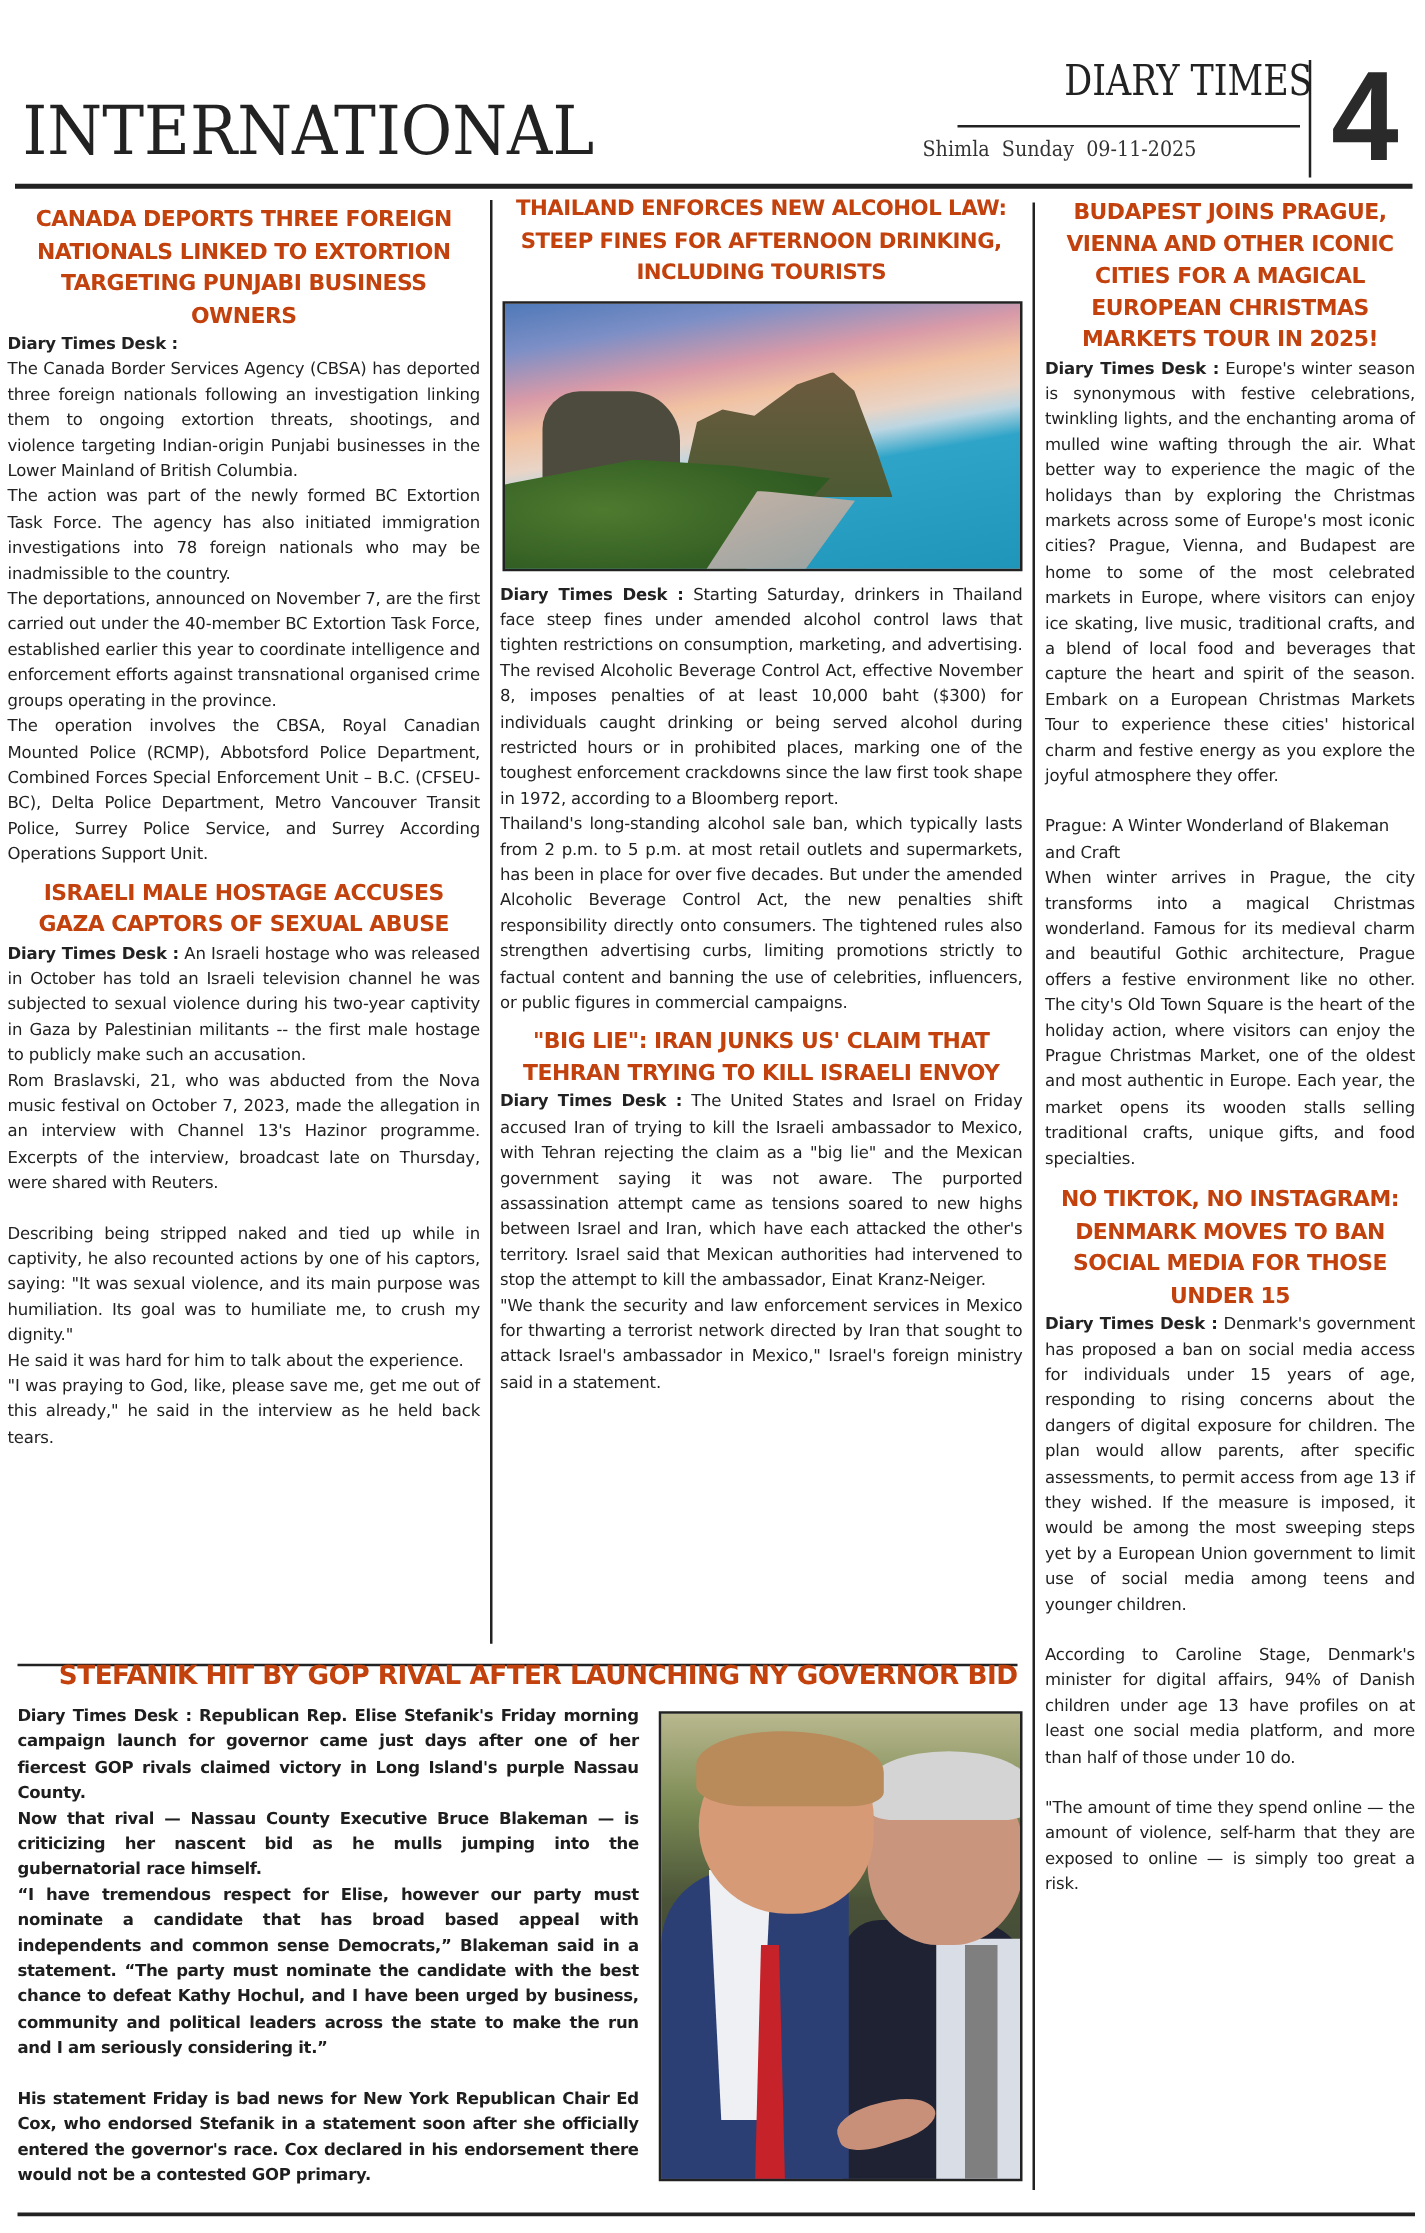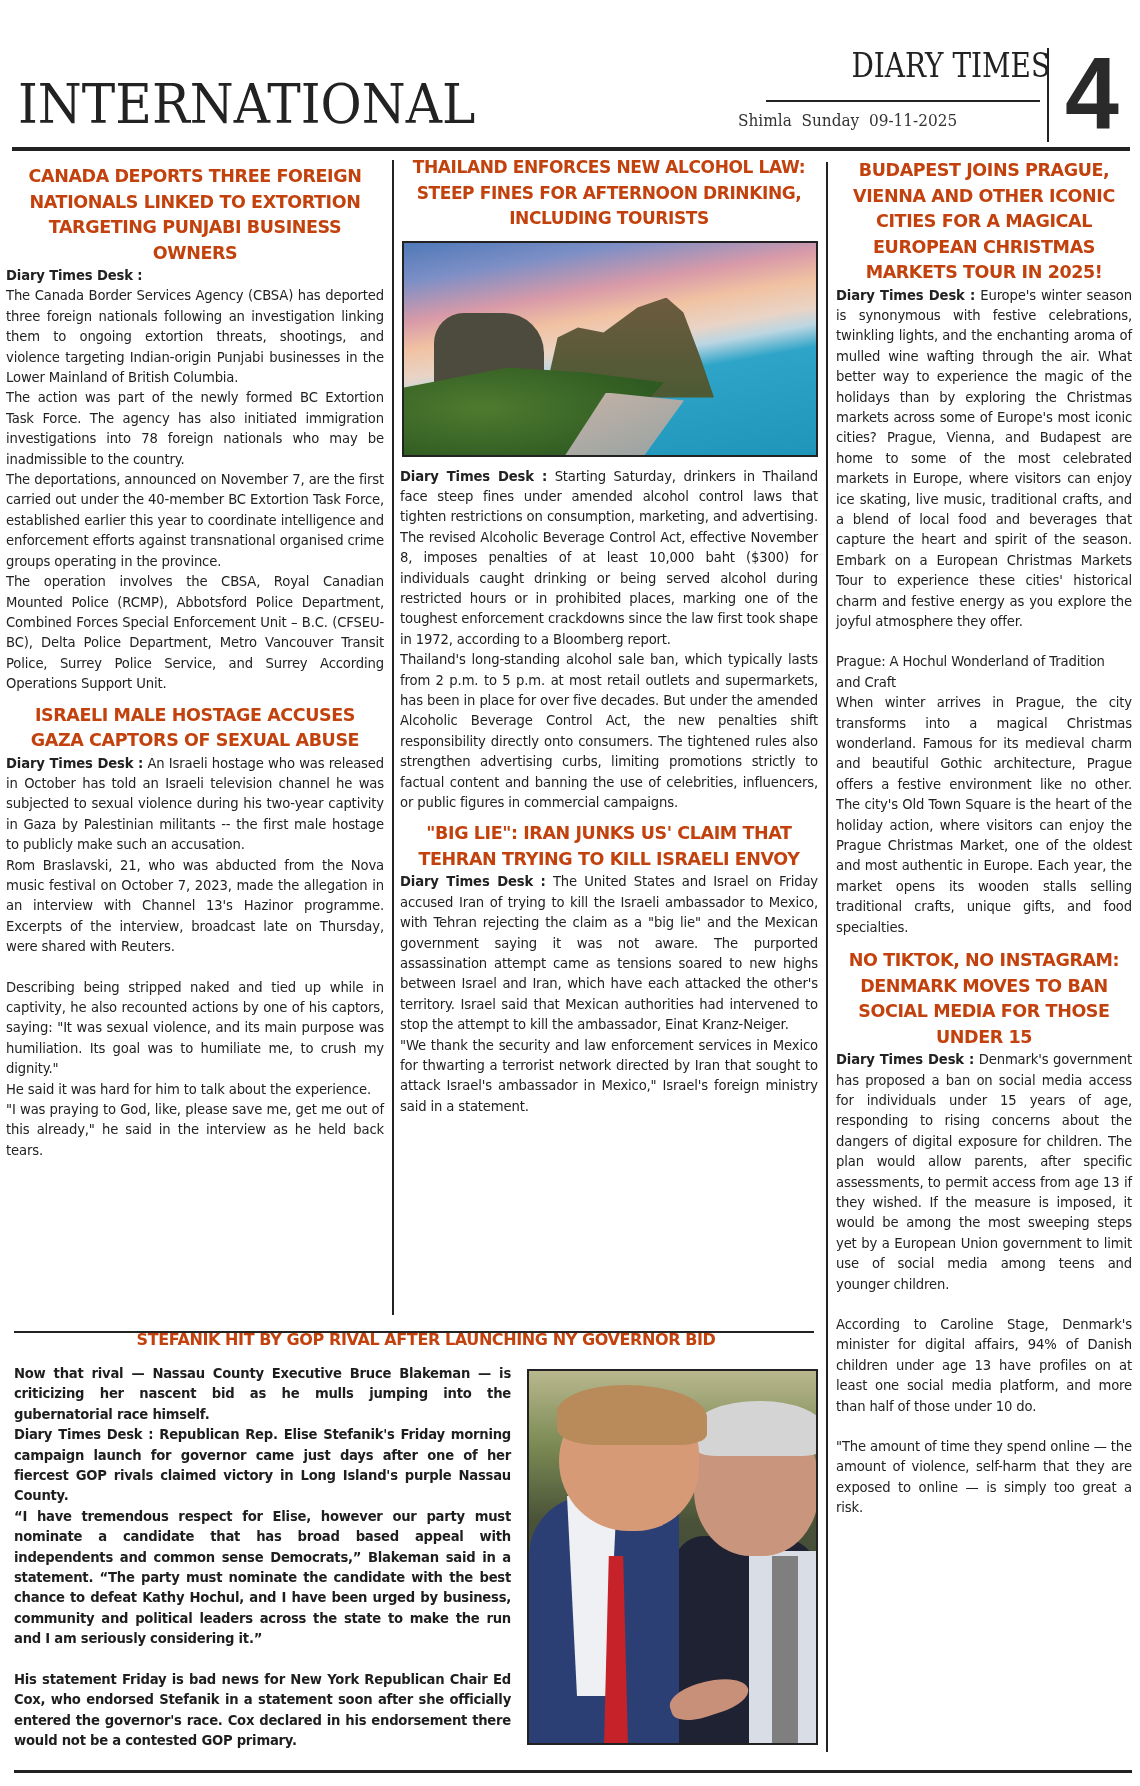--- a/index.html
+++ b/index.html
@@ -72,21 +72,21 @@
   .photo-thai .beach { position:absolute; left:150px; top:150px; width:130px; height:80px;
     background: linear-gradient(160deg,#c7b3a6,#8fa0a2); clip-path: polygon(40% 0, 100% 10%, 60% 100%, 0 100%); }
 
   
   #col3 { left: 836px; top: 158px; width: 296px; }
   #col3 .h1 { font-size: 17.5px; line-height: 25.5px; padding: 0 2px; }
   #col3 .h2 { font-size: 17.5px; line-height: 25.5px; margin-top: 10px; padding: 0 2px; }
 
   
   #bottom { left: 14px; top: 1328px; width: 800px; }
-  #bottom .h1 { font-size: 16px; line-height: 24px; text-align: center; padding-left: 24px; }
+  #bottom .h1 { font-size: 21px; line-height: 24px; text-align: right; padding-left: 24px; }
   .bottom-text {
     position: absolute; left: 14px; top: 1364px; width: 497px;
     font-family: "DejaVu Sans", sans-serif; font-weight: bold; font-size: 13.2px; line-height: 20.4px;
     text-align: justify; color: #1e1e1e; letter-spacing: -0.25px;
   }
   .bottom-text p.gap { margin-top: 20px; }
   .photo-politics {
     position: absolute; left: 527px; top: 1369px; width: 291px; height: 376px; border: 2px solid #222; overflow: hidden;
     background: linear-gradient(180deg, #b9b88e 0%, #7b8a54 20%, #4a5338 40%, #2a2d34 100%);
   }
@@ -164,41 +164,41 @@
       <p>"We thank the security and law enforcement services in Mexico for thwarting a terrorist network directed by Iran that sought to attack Israel's ambassador in Mexico," Israel's foreign ministry said in a statement.</p>
     </div>
   </article>
 </div>
 
 <div class="col" id="col3">
   <article>
     <h2 class="headline h1">BUDAPEST JOINS PRAGUE, VIENNA AND OTHER ICONIC CITIES FOR A MAGICAL EUROPEAN CHRISTMAS MARKETS TOUR IN 2025!</h2>
     <div class="body-text">
       <p><span class="desk">Diary Times Desk :</span> <span>Europe's winter season is synonymous with festive celebrations, twinkling lights, and the enchanting aroma of mulled wine wafting through the air. What better way to experience the magic of the holidays than by exploring the Christmas markets across some of Europe's most iconic cities? Prague, Vienna, and Budapest are home to some of the most celebrated markets in Europe, where visitors can enjoy ice skating, live music, traditional crafts, and a blend of local food and beverages that capture the heart and spirit of the season. Embark on a European Christmas Markets Tour to experience these cities' historical charm and festive energy as you explore the joyful atmosphere they offer.</span></p>
-      <p class="gap" style="text-align:left;">Prague: A Hochul Wonderland of Tradition and Craft</p>
+      <p class="gap" style="text-align:left;">Prague: A Winter Wonderland of Blakeman and Craft</p>
       <p>When winter arrives in Prague, the city transforms into a magical Christmas wonderland. Famous for its medieval charm and beautiful Gothic architecture, Prague offers a festive environment like no other. The city's Old Town Square is the heart of the holiday action, where visitors can enjoy the Prague Christmas Market, one of the oldest and most authentic in Europe. Each year, the market opens its wooden stalls selling traditional crafts, unique gifts, and food specialties.</p>
     </div>
   </article>
 
   <article>
     <h2 class="headline h2">NO TIKTOK, NO INSTAGRAM: DENMARK MOVES TO BAN SOCIAL MEDIA FOR THOSE UNDER 15</h2>
     <div class="body-text">
       <p><span class="desk">Diary Times Desk :</span> <span>Denmark's government has proposed a ban on social media access for individuals under 15 years of age, responding to rising concerns about the dangers of digital exposure for children. The plan would allow parents, after specific assessments, to permit access from age 13 if they wished. If the measure is imposed, it would be among the most sweeping steps yet by a European Union government to limit use of social media among teens and younger children.</span></p>
       <p class="gap">According to Caroline Stage, Denmark's minister for digital affairs, 94% of Danish children under age 13 have profiles on at least one social media platform, and more than half of those under 10 do.</p>
       <p class="gap">"The amount of time they spend online — the amount of violence, self-harm that they are exposed to online — is simply too great a risk.</p>
     </div>
   </article>
 </div>
 
 <div class="col" id="bottom">
   <h2 class="headline h1">STEFANIK HIT BY GOP RIVAL AFTER LAUNCHING NY GOVERNOR BID</h2>
 </div>
 <div class="bottom-text">
+  <p><span>Diary Times Desk :</span> <span>Republican Rep. Elise Stefanik's Friday morning campaign launch for governor came just days after one of her fiercest GOP rivals claimed victory in Long Island's purple Nassau County.</span></p>
   <p>Now that rival — Nassau County Executive Bruce Blakeman — is criticizing her nascent bid as he mulls jumping into the gubernatorial race himself.</p>
-  <p><span>Diary Times Desk :</span> <span>Republican Rep. Elise Stefanik's Friday morning campaign launch for governor came just days after one of her fiercest GOP rivals claimed victory in Long Island's purple Nassau County.</span></p>
   <p>“I have tremendous respect for Elise, however our party must nominate a candidate that has broad based appeal with independents and common sense Democrats,” Blakeman said in a statement. “The party must nominate the candidate with the best chance to defeat Kathy Hochul, and I have been urged by business, community and political leaders across the state to make the run and I am seriously considering it.”</p>
   <p class="gap">His statement Friday is bad news for New York Republican Chair Ed Cox, who endorsed Stefanik in a statement soon after she officially entered the governor's race. Cox declared in his endorsement there would not be a contested GOP primary.</p>
 </div>
 <div class="photo-politics" title="Two men in suits talking closely, one in a red tie and one in a grey tie">
   <div class="suit-r"></div>
   <div class="shirt-r"></div>
   <div class="tie-r"></div>
   <div class="head-r"></div>
   <div class="hair-r"></div>
   <div class="suit-l"></div>

